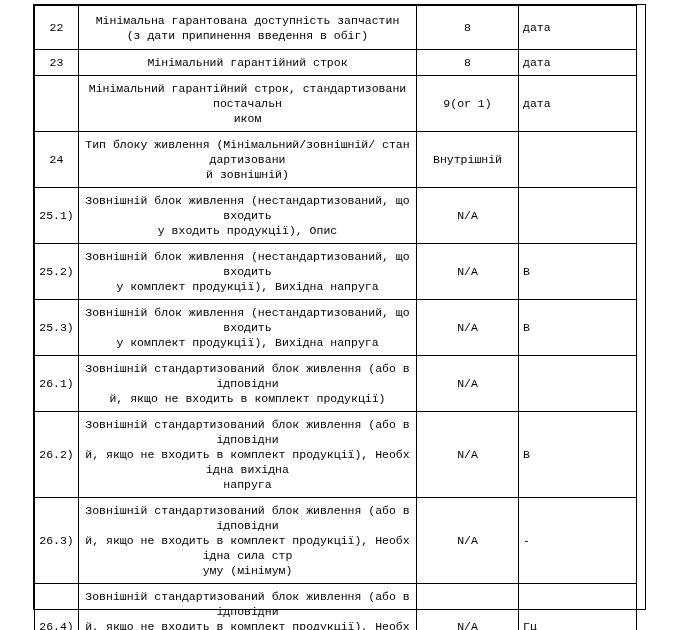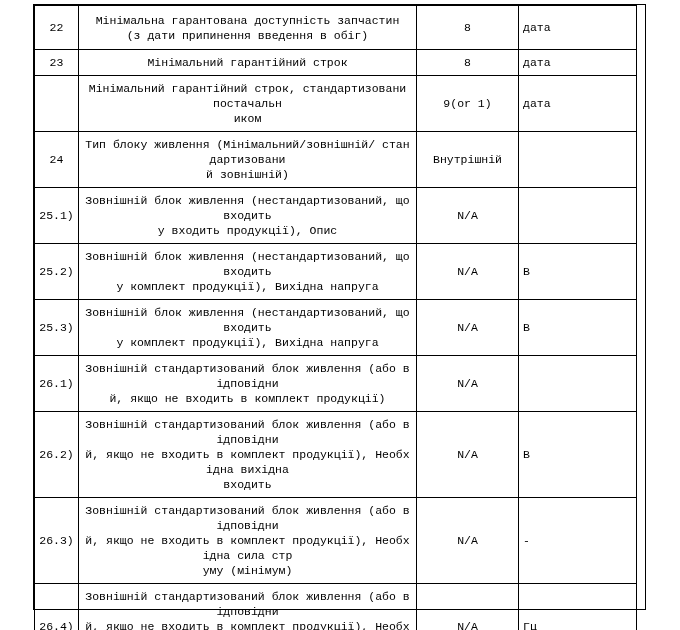--- a/index.html
+++ b/index.html
@@ -147,21 +147,21 @@
             <span class="desc-line">й, якщо не входить в комплект продукції)</span>
           </td>
           <td class="col-val">N/A</td>
           <td class="col-unit"></td>
         </tr>
         <tr style="height: 71px;">
           <td class="col-num">26.2)</td>
           <td class="col-desc">
             <span class="desc-line">Зовнішній стандартизований блок живлення (або відповідни</span>
             <span class="desc-line">й, якщо не входить в комплект продукції), Необхідна вихідна</span>
-            <span class="desc-line">входить</span>
+            <span class="desc-line">напруга</span>
           </td>
           <td class="col-val">N/A</td>
           <td class="col-unit">В</td>
         </tr>
         <tr style="height: 71px;">
           <td class="col-num">26.3)</td>
           <td class="col-desc">
             <span class="desc-line">Зовнішній стандартизований блок живлення (або відповідни</span>
             <span class="desc-line">й, якщо не входить в комплект продукції), Необхідна сила стр</span>
             <span class="desc-line">уму (мінімум)</span>

